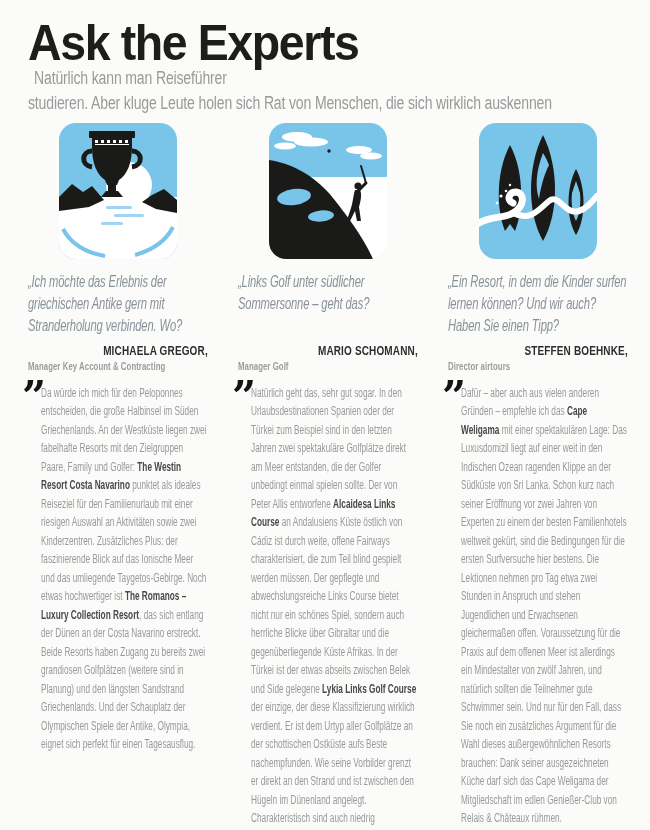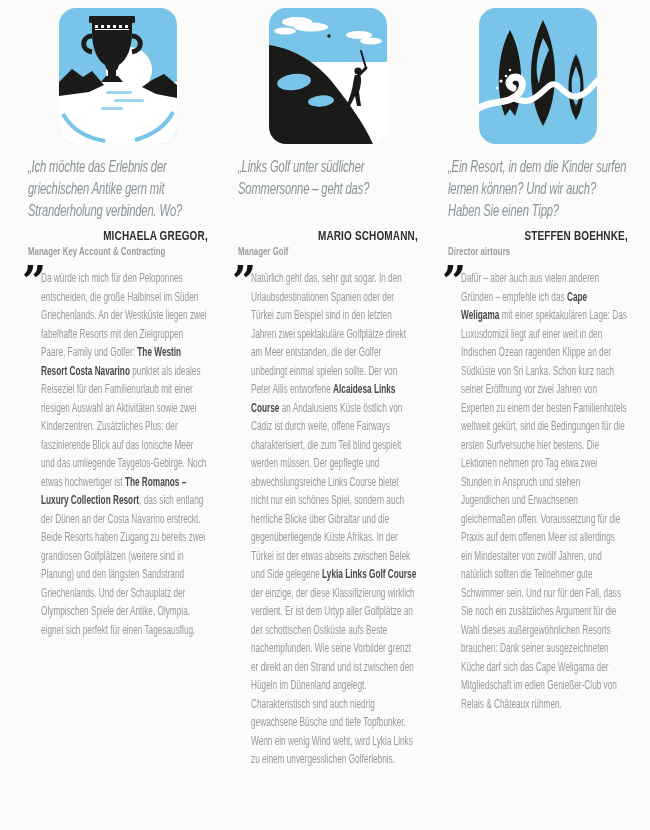--- a/index.html
+++ b/index.html
@@ -68,20 +68,24 @@
     transform:scaleX(0.66);transform-origin:0 0;width:151%;
     letter-spacing:0;
   }
   .answer-text .b{font-weight:bold;color:#47484a;}
 </style>
 </head>
 <body>
 
 <div class="page">
 
+  <div class="header">
+    <span class="title">Ask the Experts</span><span class="subtitle-inline">Natürlich kann man Reiseführer</span>
+    <div class="subtitle-line2">studieren. Aber kluge Leute holen sich Rat von Menschen, die sich wirklich auskennen</div>
+  </div>
 
   <div class="columns">
 
     <div class="col">
       <svg class="illo" viewBox="0 0 118 136" xmlns="http://www.w3.org/2000/svg">
         <defs>
             <clipPath id="r1">
               <rect width="118" height="136" rx="17"></rect>
             </clipPath>
           </defs>

